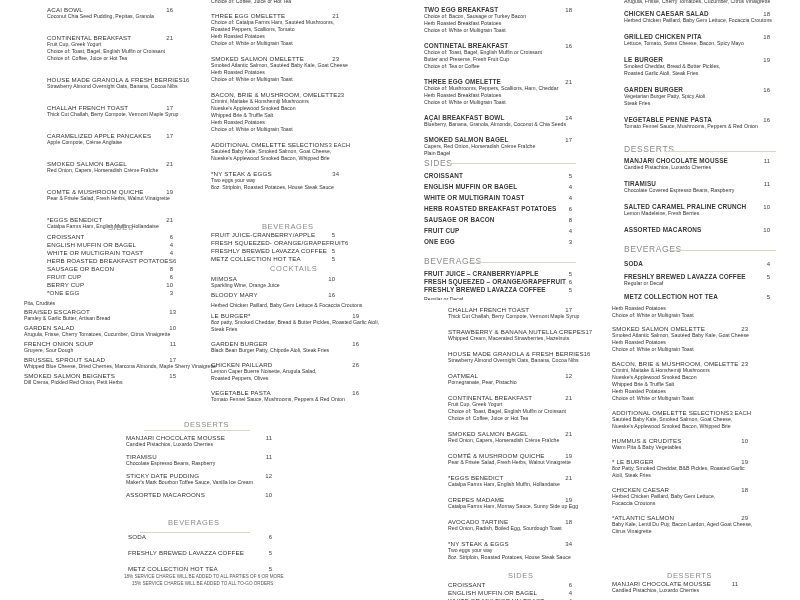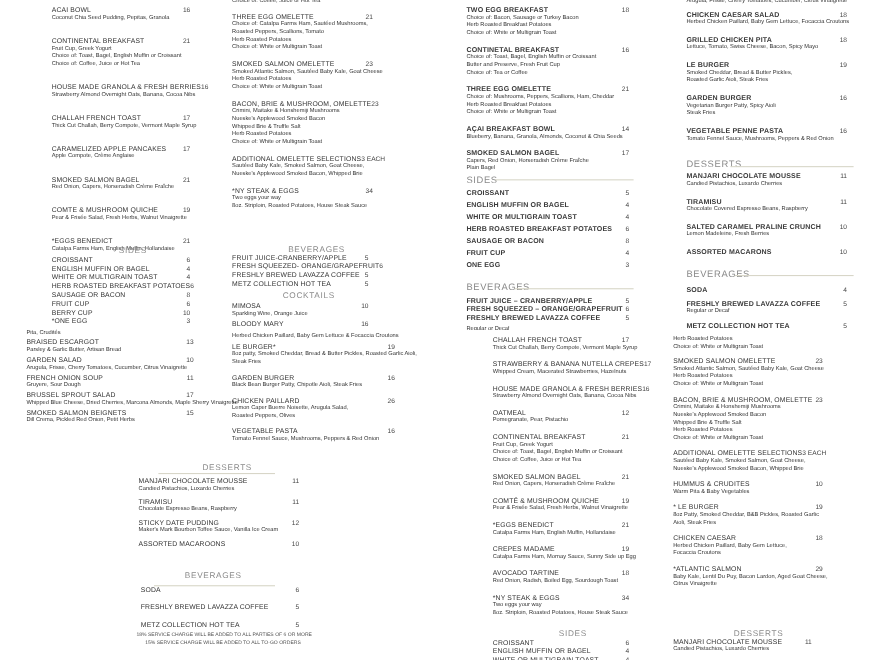--- a/index.html
+++ b/index.html
@@ -294,21 +294,21 @@
         <span class="price">5</span>
       </div>
     </div>
     <div class="item" style="top: 24px;">
       <div class="row">
         <span class="name">METZ COLLECTION HOT TEA</span>
         <span class="price">5</span>
       </div>
     </div>
   </div>
-<div class="sec" style="left:257px;top:264px;font-size:7.5px;">COCKTAILS</div>
+<div class="sec" style="left:270px;top:264px;font-size:7.5px;">COCKTAILS</div>
 <div class="blk" style="left:211px;top:275px;width:124px;" id="c2cock">
     <div class="item" style="top: 0px;">
       <div class="row">
         <span class="name">MIMOSA</span>
         <span class="price">10</span>
       </div>
       <div class="desc">Sparkling Wine, Orange Juice</div>
     </div>
     <div class="item" style="top: 16px;">
       <div class="row">

